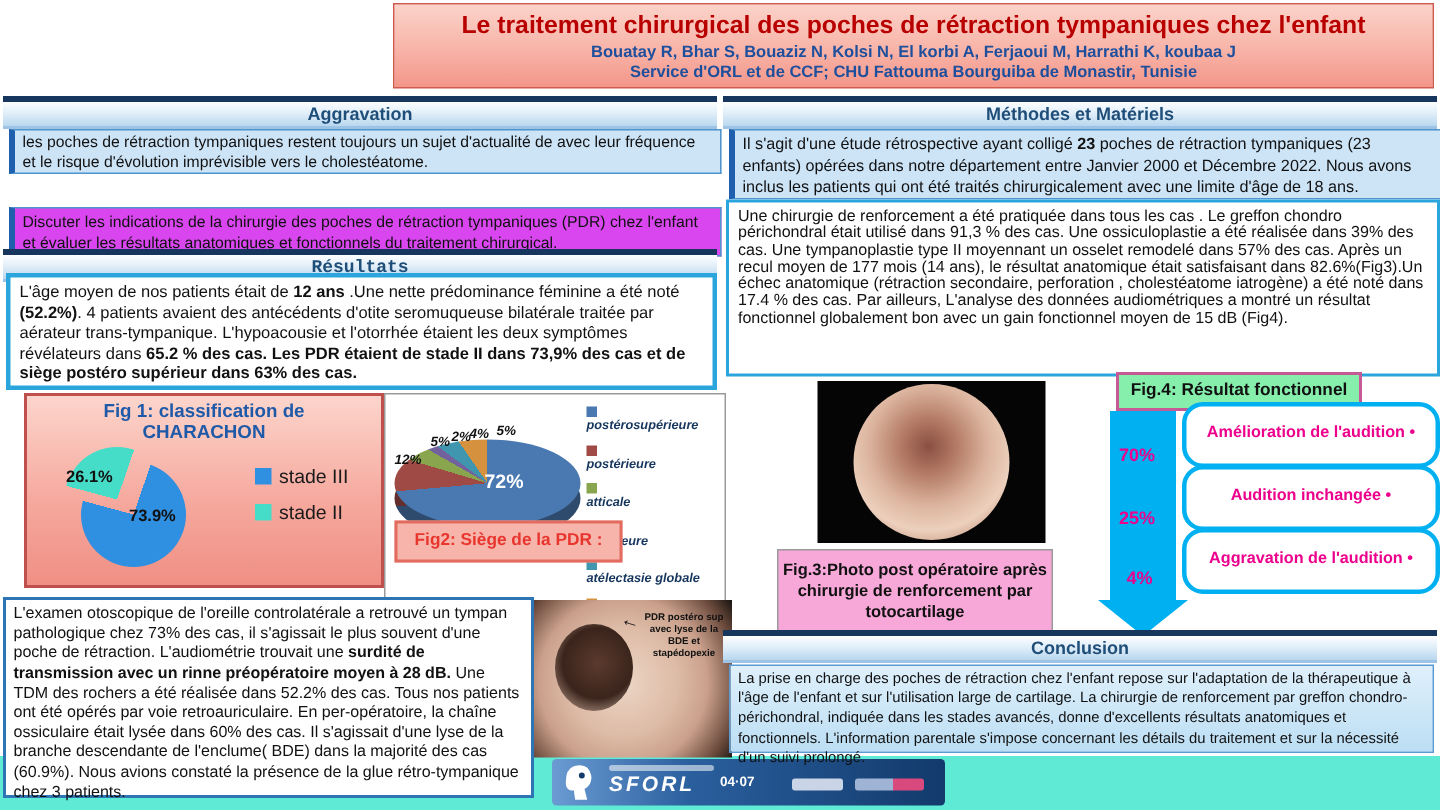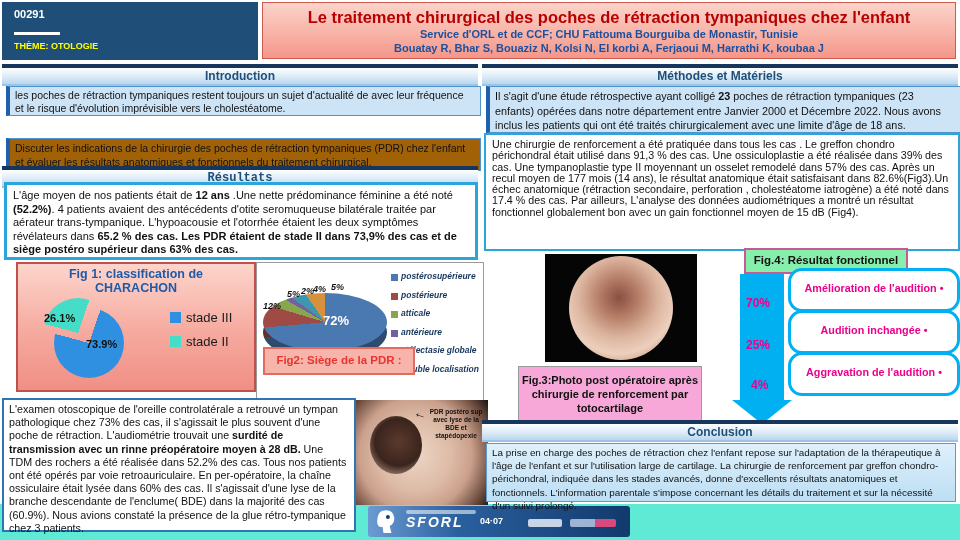--- a/index.html
+++ b/index.html
@@ -11,21 +11,21 @@
            border-bottom:2px solid #9dc3e6;text-align:center;font-weight:bold;color:#1f4e79;
            font-size:12px;height:16px;line-height:16px;}
   .sec-body{background:#cde4f7;border:1px solid #4f94cd;border-left:4px solid #1f5fae;
             font-size:10.5px;line-height:13px;color:#111;padding:2px 5px;}
   .whitebox{background:#fff;border:3px solid #2aa6dd;color:#111;}
   .bluebox{background:#fff;border:2.5px solid #2e75b6;color:#111;}
   .pink-cap{background:#f7a8d8;border:1px solid #9a9a9a;font-weight:bold;color:#111;text-align:center;}
   .legend1 .lgrow{display:flex;align-items:center;margin-bottom:9px;}
   .legend1 .sw{width:11px;height:11px;margin-right:5px;flex:0 0 11px;}
   .legend1{font-size:13px;font-weight:normal;color:#1a1a1a;}
-  .legend2 .lgrow{display:flex;align-items:flex-end;margin-bottom:8.5px;}
+  .legend2 .lgrow{display:flex;align-items:flex-start;margin-bottom:8.5px;flex-direction:column;}
   .legend2 .sw{width:7px;height:7px;margin-right:3px;flex:0 0 7px;}
   .legend2{font-size:8.5px;font-weight:bold;font-style:italic;color:#17365d;}
   .pie-circle{position:absolute;width:70px;height:70px;border-radius:50%;}
   .p3{position:absolute;left:0;width:124px;height:124px;border-radius:50%;
       transform:scaleY(0.47);transform-origin:0 0;}
   .pct{position:absolute;font-weight:bold;color:#ec008c;font-size:12px;}
   .fbox{position:absolute;left:788px;width:166px;height:38px;background:#fff;border:3px solid #00b0f0;
         border-radius:14px;text-align:center;line-height:34px;font-weight:bold;font-size:10.8px;color:#ec008c;}
   .sm-lbl{position:absolute;font-size:9px;font-weight:bold;font-style:italic;color:#111;}
 </style>
@@ -44,37 +44,32 @@
         </svg>
       </span>
       <span class="abs" style="left:38px;top:4px;width:70px;height:4px;background:rgba(255,255,255,.55);border-radius:2px;"></span>
       <span class="abs" style="left:38px;top:8px;color:#fff;font-weight:bold;font-size:14px;letter-spacing:2px;font-style:italic;">SFORL</span>
       <span class="abs" style="left:112px;top:10px;color:#fff;font-weight:bold;font-size:9px;">04·07</span>
       <span class="abs" style="left:160px;top:13px;width:34px;height:8px;background:#c9d4e6;border-radius:2px;"></span>
       <span class="abs" style="left:202px;top:13px;width:46px;height:8px;background:linear-gradient(90deg,#9fb4d4 55%,#d84a7e 55%);border-radius:2px;"></span>
     </div>
   </div>
 
-  <div class="abs" style="left:2px;top:2px;width:256px;height:58px;background:#1f4e79;">
-    <div class="abs" style="left:12px;top:6px;color:#fff;font-weight:bold;font-size:11px;">00291</div>
-    <div class="abs" style="left:12px;top:30px;width:46px;height:3px;background:#fff;"></div>
-    <div class="abs" style="left:12px;top:39px;color:#ffff00;font-weight:bold;font-size:9px;">THÈME: OTOLOGIE</div>
-  </div>
 
   <div class="abs" style="left:262px;top:2px;width:692px;height:55px;border:1px solid #cf5a4e;
               background:linear-gradient(180deg,#fbd3ca 0%,#f8b3a7 55%,#f4968a 100%);text-align:center;">
     <div style="margin-top:5px;font-size:16.5px;font-weight:bold;color:#b80000;">Le traitement chirurgical des poches de rétraction tympaniques chez l'enfant</div>
+    <div style="margin-top:2px;font-size:11px;font-weight:bold;color:#1e4f9c;">Bouatay R, Bhar S, Bouaziz N, Kolsi N, El korbi A, Ferjaoui M, Harrathi K, koubaa J</div>
     <div style="margin-top:1px;font-size:11px;font-weight:bold;color:#1e4f9c;">Service d'ORL et de CCF; CHU Fattouma Bourguiba de Monastir, Tunisie</div>
-    <div style="margin-top:2px;font-size:11px;font-weight:bold;color:#1e4f9c;">Bouatay R, Bhar S, Bouaziz N, Kolsi N, El korbi A, Ferjaoui M, Harrathi K, koubaa J</div>
   </div>
 
-  <div class="abs sec-hdr" style="left:2px;top:64px;width:476px;">Introduction</div>
+  <div class="abs sec-hdr" style="left:2px;top:64px;width:476px;">Aggravation</div>
   <div class="abs sec-body" style="left:6px;top:86px;width:460px;height:24px;">les poches de rétraction tympaniques restent toujours un sujet d'actualité de avec leur fréquence et le risque d'évolution imprévisible vers le cholestéatome.</div>
 
-  <div class="abs sec-body" style="left:6px;top:138px;width:460px;height:27px;background:#a16207;line-height:14px;">Discuter les indications de la chirurgie  des poches de rétraction tympaniques (PDR) chez l'enfant et évaluer les résultats anatomiques et fonctionnels  du traitement chirurgical.</div>
+  <div class="abs sec-body" style="left:6px;top:138px;width:460px;height:27px;background:#d946ef;line-height:14px;">Discuter les indications de la chirurgie  des poches de rétraction tympaniques (PDR) chez l'enfant et évaluer les résultats anatomiques et fonctionnels  du traitement chirurgical.</div>
 
   <div class="abs sec-hdr" style="left:2px;top:166px;width:476px;font-family:Liberation Mono, monospace;">Résultats</div>
   <div class="abs whitebox" style="left:4px;top:182px;width:456px;height:64px;font-size:11px;line-height:13.5px;padding:4px 6px;"><span>L'âge moyen de nos patients était de </span><span style="font-weight: bold;">12  ans </span><span>.Une nette prédominance féminine a été noté </span><span style="font-weight: bold;">(52.2%)</span><span>.  4 patients avaient des antécédents d'otite seromuqueuse bilatérale traitée par aérateur trans-tympanique. L'hypoacousie et l'otorrhée étaient les deux symptômes révélateurs dans </span><span style="font-weight: bold;">65.2 % des cas. Les PDR étaient de stade II dans 73,9% des cas et de siège postéro supérieur dans 63% des cas.</span></div>
 
   <div class="abs" style="left:16px;top:262px;width:236px;height:126px;border:2px solid #c0504d;
               background:linear-gradient(180deg,#fcd5cc 0%,#f6a99e 55%,#f08f84 100%);">
     <div style="text-align:center;font-weight:bold;font-size:12.5px;color:#1f5aa8;margin-top:3px;line-height:14px;">
       <span>Fig 1: classification de</span><br>
       <span>CHARACHON</span>
     </div>

